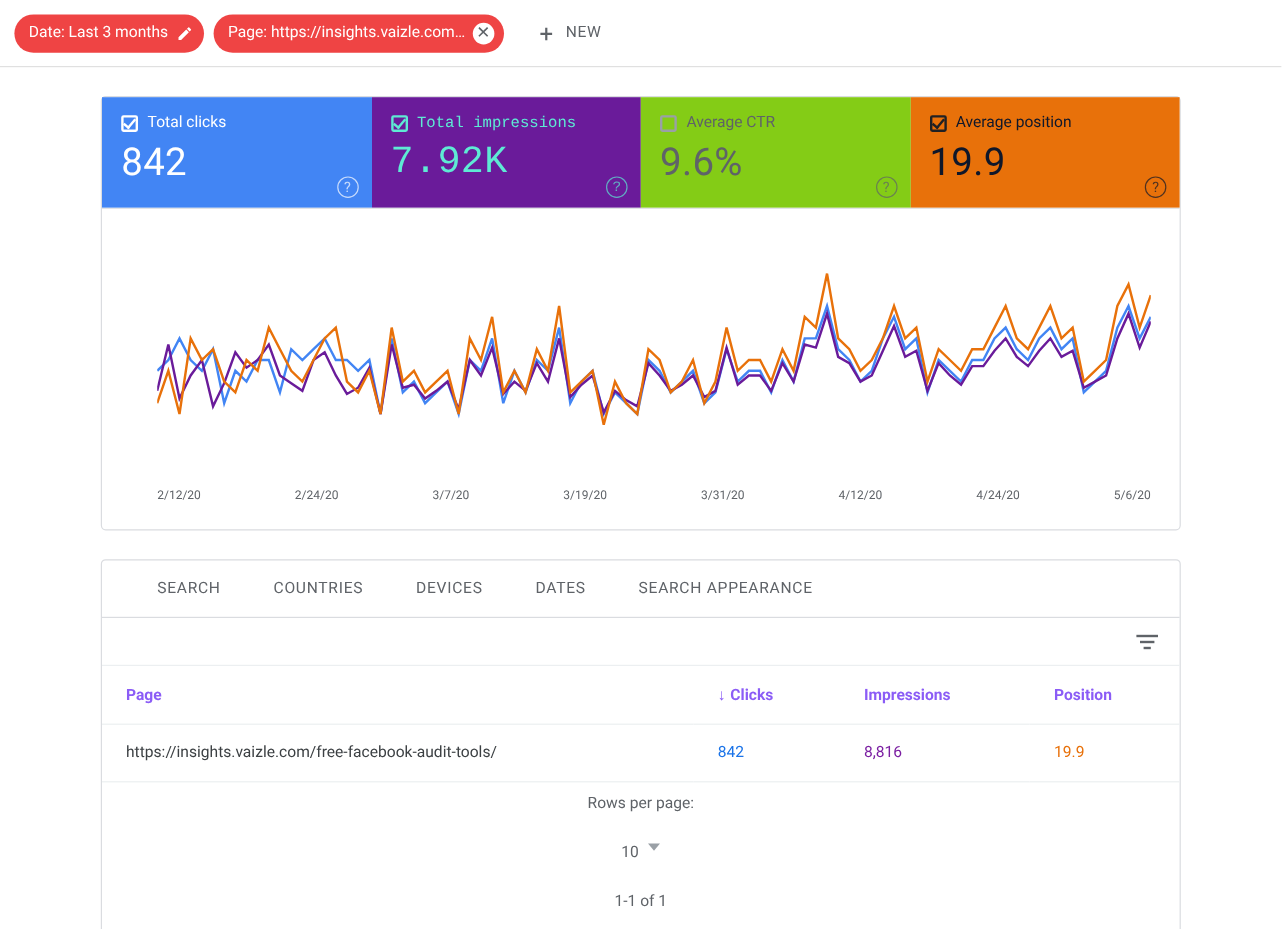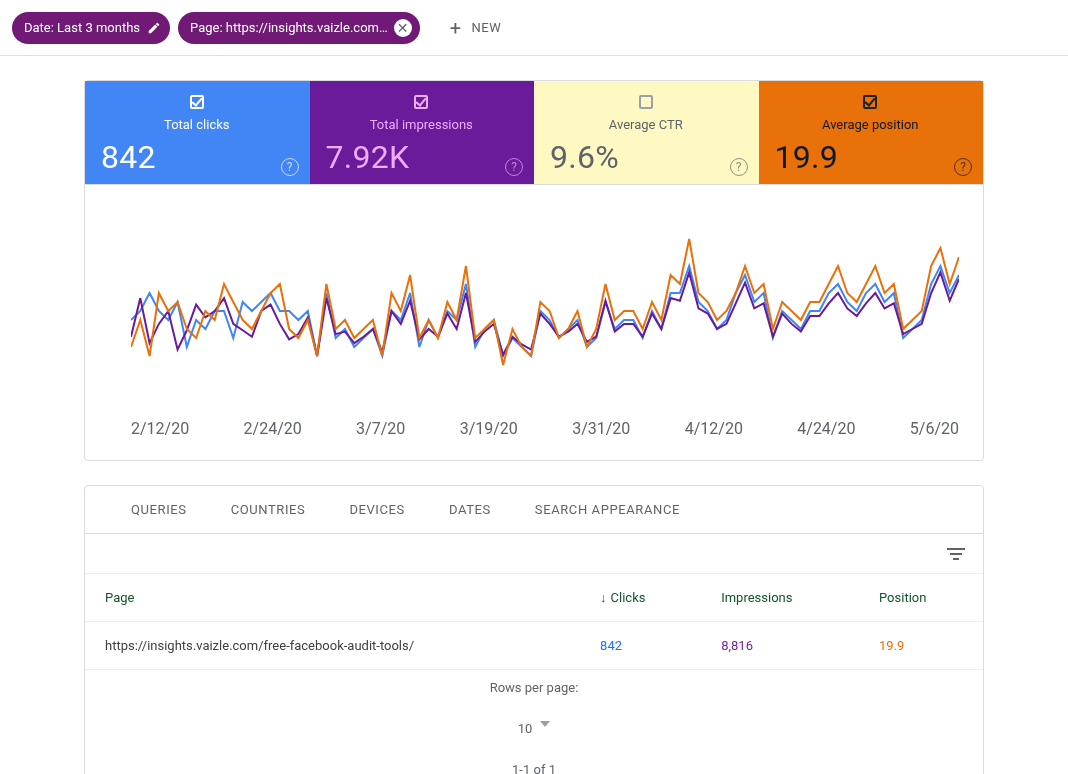--- a/index.html
+++ b/index.html
@@ -14,21 +14,21 @@
     display: flex;
     align-items: center;
     height: 56px;
     padding: 0 12px;
     border-bottom: 1px solid #e0e0e0;
     gap: 8px;
   }
   .chip {
     display: inline-flex;
     align-items: center;
-    background: #701a75;
+    background: #ef4444;
     color: #fff;
     border-radius: 16px;
     padding: 0 8px 0 12px;
     height: 32px;
     font-size: 13px;
     cursor: pointer;
     gap: 6px;
   }
   .chip .pencil, .chip .close {
     width: 16px; height: 16px;
@@ -60,47 +60,47 @@
     border-bottom: 1px solid #dadce0;
   }
   .metric {
     flex: 1 1 0;
     padding: 14px 16px 8px 16px;
     position: relative;
     min-height: 92px;
     border-right: 1px solid rgba(0,0,0,0.0);
     cursor: pointer;
   }
-  .metric .label-row { display:flex; align-items:center; gap:8px; font-size:13px;flex-direction:column;}
+  .metric .label-row { display:flex; align-items:center; gap:8px; font-size:13px;}
   .metric .check {
     width:14px; height:14px; border:2px solid currentColor; border-radius:2px;
     display:inline-flex; align-items:center; justify-content:center;
     background: transparent;
   }
   .metric.on .check::after {
     content:""; width:4px; height:8px; border:2px solid currentColor;
     border-top:none; border-left:none; transform: rotate(40deg); margin-bottom:2px;
   }
   .metric .value { font-size: 32px; font-weight: 400; margin-top: 6px; letter-spacing: .3px;}
   .metric .help {
     position:absolute; right:10px; bottom:8px;
     width:18px; height:18px; border:1.5px solid currentColor; border-radius:50%;
     display:flex; align-items:center; justify-content:center; font-size:12px;
     opacity: .7;
   }
   .m-clicks { background:#4285f4; color:#fff; }
-  .m-impr   { background:#6a1b9a; color:#f0abfc; }
-  .m-ctr    { background:#fef9c3; color:#5f6368; }
+  .m-impr   { background:#6a1b9a; color:#5eead4;font-family:Liberation Mono, monospace; }
+  .m-ctr    { background:#84cc16; color:#5f6368; }
   .m-ctr .check { border-color:#9aa0a6; }
   .m-pos    { background:#e8710a; color:#0f172a; }
   .m-pos .check { border-color:#202124; color:#202124;}
   .m-pos.on .check::after { border-color:#202124;}
   .chart-area { padding: 26px 24px 22px 46px; position:relative; }
   .chart-svg { width: 100%; height: 200px; display:block; }
-  .x-axis { display:flex; justify-content:space-between; color:#5f6368; font-size:16px; margin-top:8px;gap:48px;}
+  .x-axis { display:flex; justify-content:space-between; color:#5f6368; font-size:10px; margin-top:8px;gap:48px;}
   .tabs-card {
     margin: 24px auto 0 auto;
     width: 900px;
     border: 1px solid #dadce0;
     border-radius: 4px;
     background: #fff;
   }
   .tabs {
     display:flex; border-bottom:1px solid #dadce0;
     padding: 0 24px;
@@ -120,21 +120,21 @@
   }
   .filter-icon span { height:2px; background:#5f6368; display:block;}
   .filter-icon span:nth-child(1){width:18px;}
   .filter-icon span:nth-child(2){width:12px; margin:0 auto;}
   .filter-icon span:nth-child(3){width:6px; margin:0 auto;}
   table.data { width:100%; border-collapse: collapse; }
   table.data th, table.data td {
     text-align:left; padding: 16px 20px; font-size:13px;
     border-bottom:1px solid #eceff1;
   }
-  table.data th { color:#14532d; font-weight:400; }
+  table.data th { color:#8b5cf6; font-weight:700; }
   .th-clicks, .th-impr, .th-pos, .td-num { text-align:center; }
   .sort-arrow { margin-right:4px; }
   .v-clicks { color:#1a73e8; }
   .v-impr { color:#7b1fa2; }
   .v-pos { color:#e8710a; }
   .paginator {
     display:flex; align-items:center; justify-content:flex-end;
     gap: 26px; padding: 10px 20px; color:#5f6368; font-size:13px;flex-direction:column;
   }
   .select-page { display:flex; align-items:flex-start; gap:8px; cursor:pointer;}
@@ -215,21 +215,21 @@
         <span>3/31/20</span>
         <span>4/12/20</span>
         <span>4/24/20</span>
         <span>5/6/20</span>
       </div>
   </div>
 </div>
 
 <div class="tabs-card">
   <div class="tabs" id="tabs">
-      <div class="tab">QUERIES</div>
+      <div class="tab">SEARCH</div>
       <div class="tab">COUNTRIES</div>
       <div class="tab">DEVICES</div>
       <div class="tab">DATES</div>
       <div class="tab">SEARCH APPEARANCE</div>
     </div>
   <div class="tool-row">
     <div class="filter-icon">
         <span></span>
         <span></span>
         <span></span>

